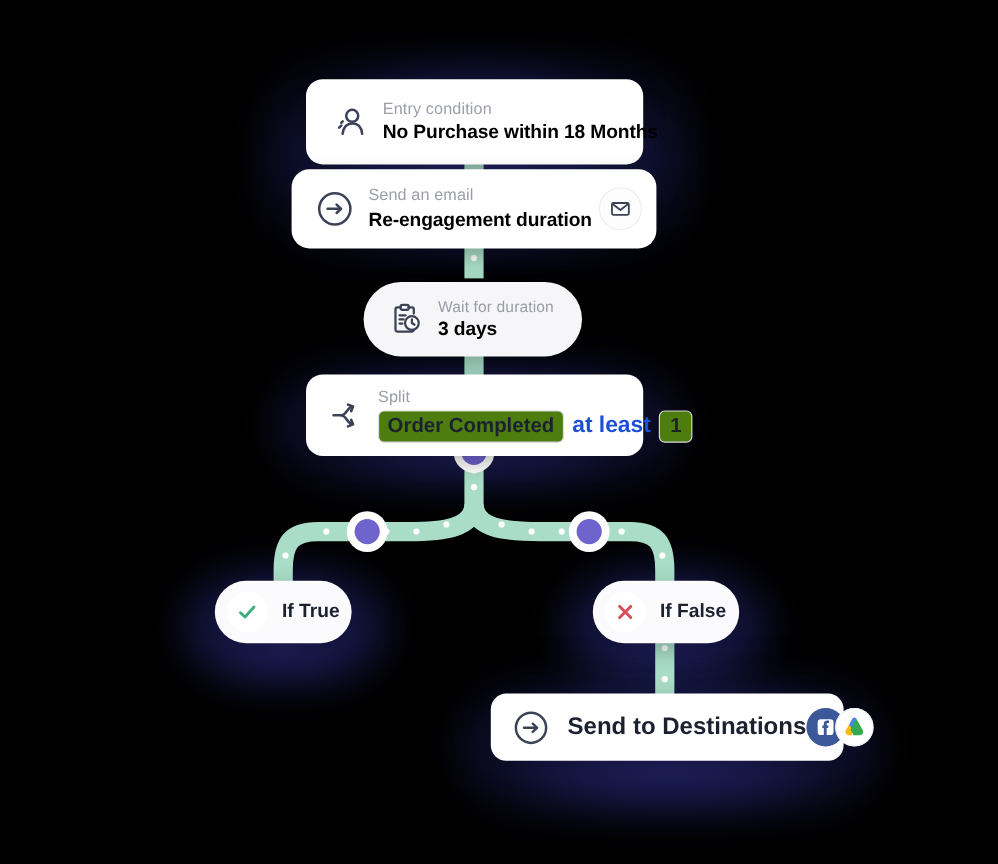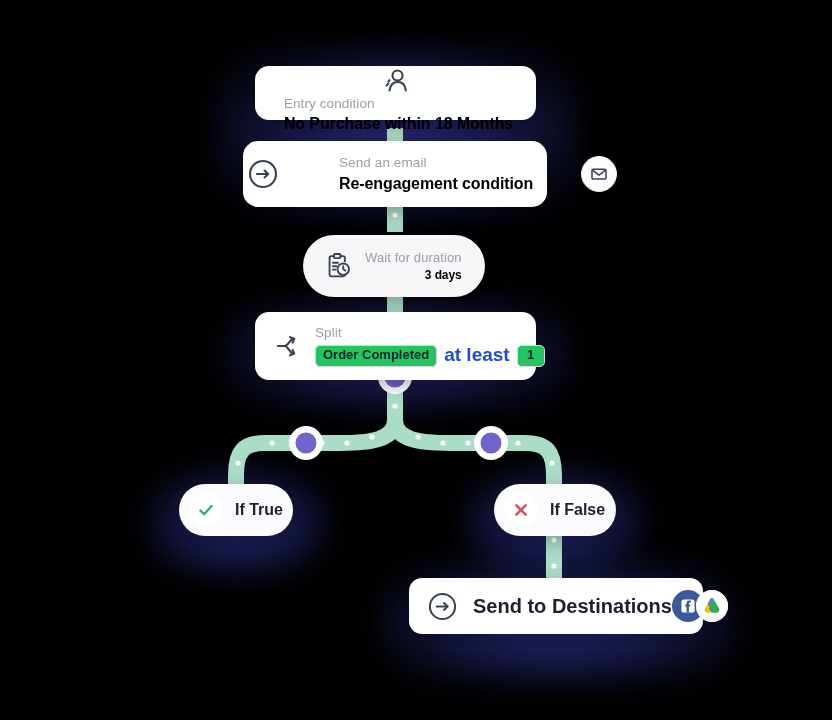--- a/index.html
+++ b/index.html
@@ -77,33 +77,33 @@
     color: #000000;
     font-size: 16px;
     font-weight: 700;
     letter-spacing: -0.1px;
     white-space: nowrap;
   }
 
   
   #card-entry {
     left: 255px; top: 66px;
-    width: 281px; height: 54px;
-    flex-direction: column;
+    width: 281px; height: 71px;
+    padding-left: 16px;
   }
   #card-entry .icon-slot { width: 42px; }
   #card-entry .text-block { margin-left: 6px; }
 
   
   #card-email {
     left: 243px; top: 141px;
     width: 304px; height: 66px;
+    padding-left: 16px;
     padding-right: 12px;
     border-radius: 15px;
-    gap: 48px;
   }
   #card-email .icon-slot { width: 40px; }
   #card-email .text-block { margin-left: 8px; flex: 1 1 auto; }
   .trailing-circle {
     flex: 0 0 auto;
     width: 34px; height: 34px;
     border-radius: 50%;
     background: #fdfdfe;
     border: 1px solid #eceef2;
     display: flex;
@@ -115,45 +115,45 @@
   #card-wait {
     left: 303px; top: 235px;
     width: 182px; height: 62px;
     border-radius: 31px;
     background: #f6f6f8;
     padding-left: 18px;
   }
   #card-wait .icon-slot { width: 34px; }
   #card-wait .text-block { margin-left: 10px; }
   #card-wait .kicker { font-size: 13px; }
-  #card-wait .headline { font-size: 12px; text-align: right; }
+  #card-wait .headline { font-size: 16px; }
 
   
   #card-split {
     left: 255px; top: 312px;
     width: 281px; height: 68px;
     padding-left: 14px;
     border-radius: 14px;
   }
   #card-split .icon-slot { width: 42px; }
   #card-split .text-block { margin-left: 4px; }
   .cond-row {
     display: flex;
     align-items: center;
     gap: 7px;
     margin-top: 1px;
   }
   .chip {
     border: 1px solid #d4d7de;
     border-radius: 5px;
     padding: 2px 7px 3px 7px;
-    font-size: 13px;
+    font-size: 17px;
     font-weight: 700;
     color: #1c2130;
-    background: #22c55e;
+    background: #4d7c0f;
     white-space: nowrap;
     line-height: 1.15;
   }
   .plain-bold {
     font-size: 19px;
     font-weight: 700;
     color: #1d4ed8;
     white-space: nowrap;
   }
   .chip.num {
@@ -305,21 +305,21 @@
   <div class="card" id="card-email">
     <span class="icon-slot">
       <svg width="32" height="32" viewBox="0 0 32 32" fill="none" stroke="#3b4256" stroke-width="2.1" stroke-linecap="round" stroke-linejoin="round">
         <circle cx="16" cy="16" r="13"></circle>
         <path d="M10 16 H21"></path>
         <path d="M17.5 12.5 L21.2 16 L17.5 19.5"></path>
       </svg>
     </span>
     <span class="text-block">
       <span class="kicker">Send an email</span>
-      <span class="headline">Re-engagement condition</span>
+      <span class="headline">Re-engagement duration</span>
     </span>
     <span class="trailing-circle">
       <svg width="18" height="18" viewBox="0 0 20 20" fill="none" stroke="#3b4256" stroke-width="1.7" stroke-linecap="round" stroke-linejoin="round">
         <rect x="2.2" y="4.6" width="15.6" height="11" rx="1.4"></rect>
         <path d="M2.8 5.6 L10 11.2 L17.2 5.6"></path>
       </svg>
     </span>
   </div>
 
   <div class="card" id="card-wait">

